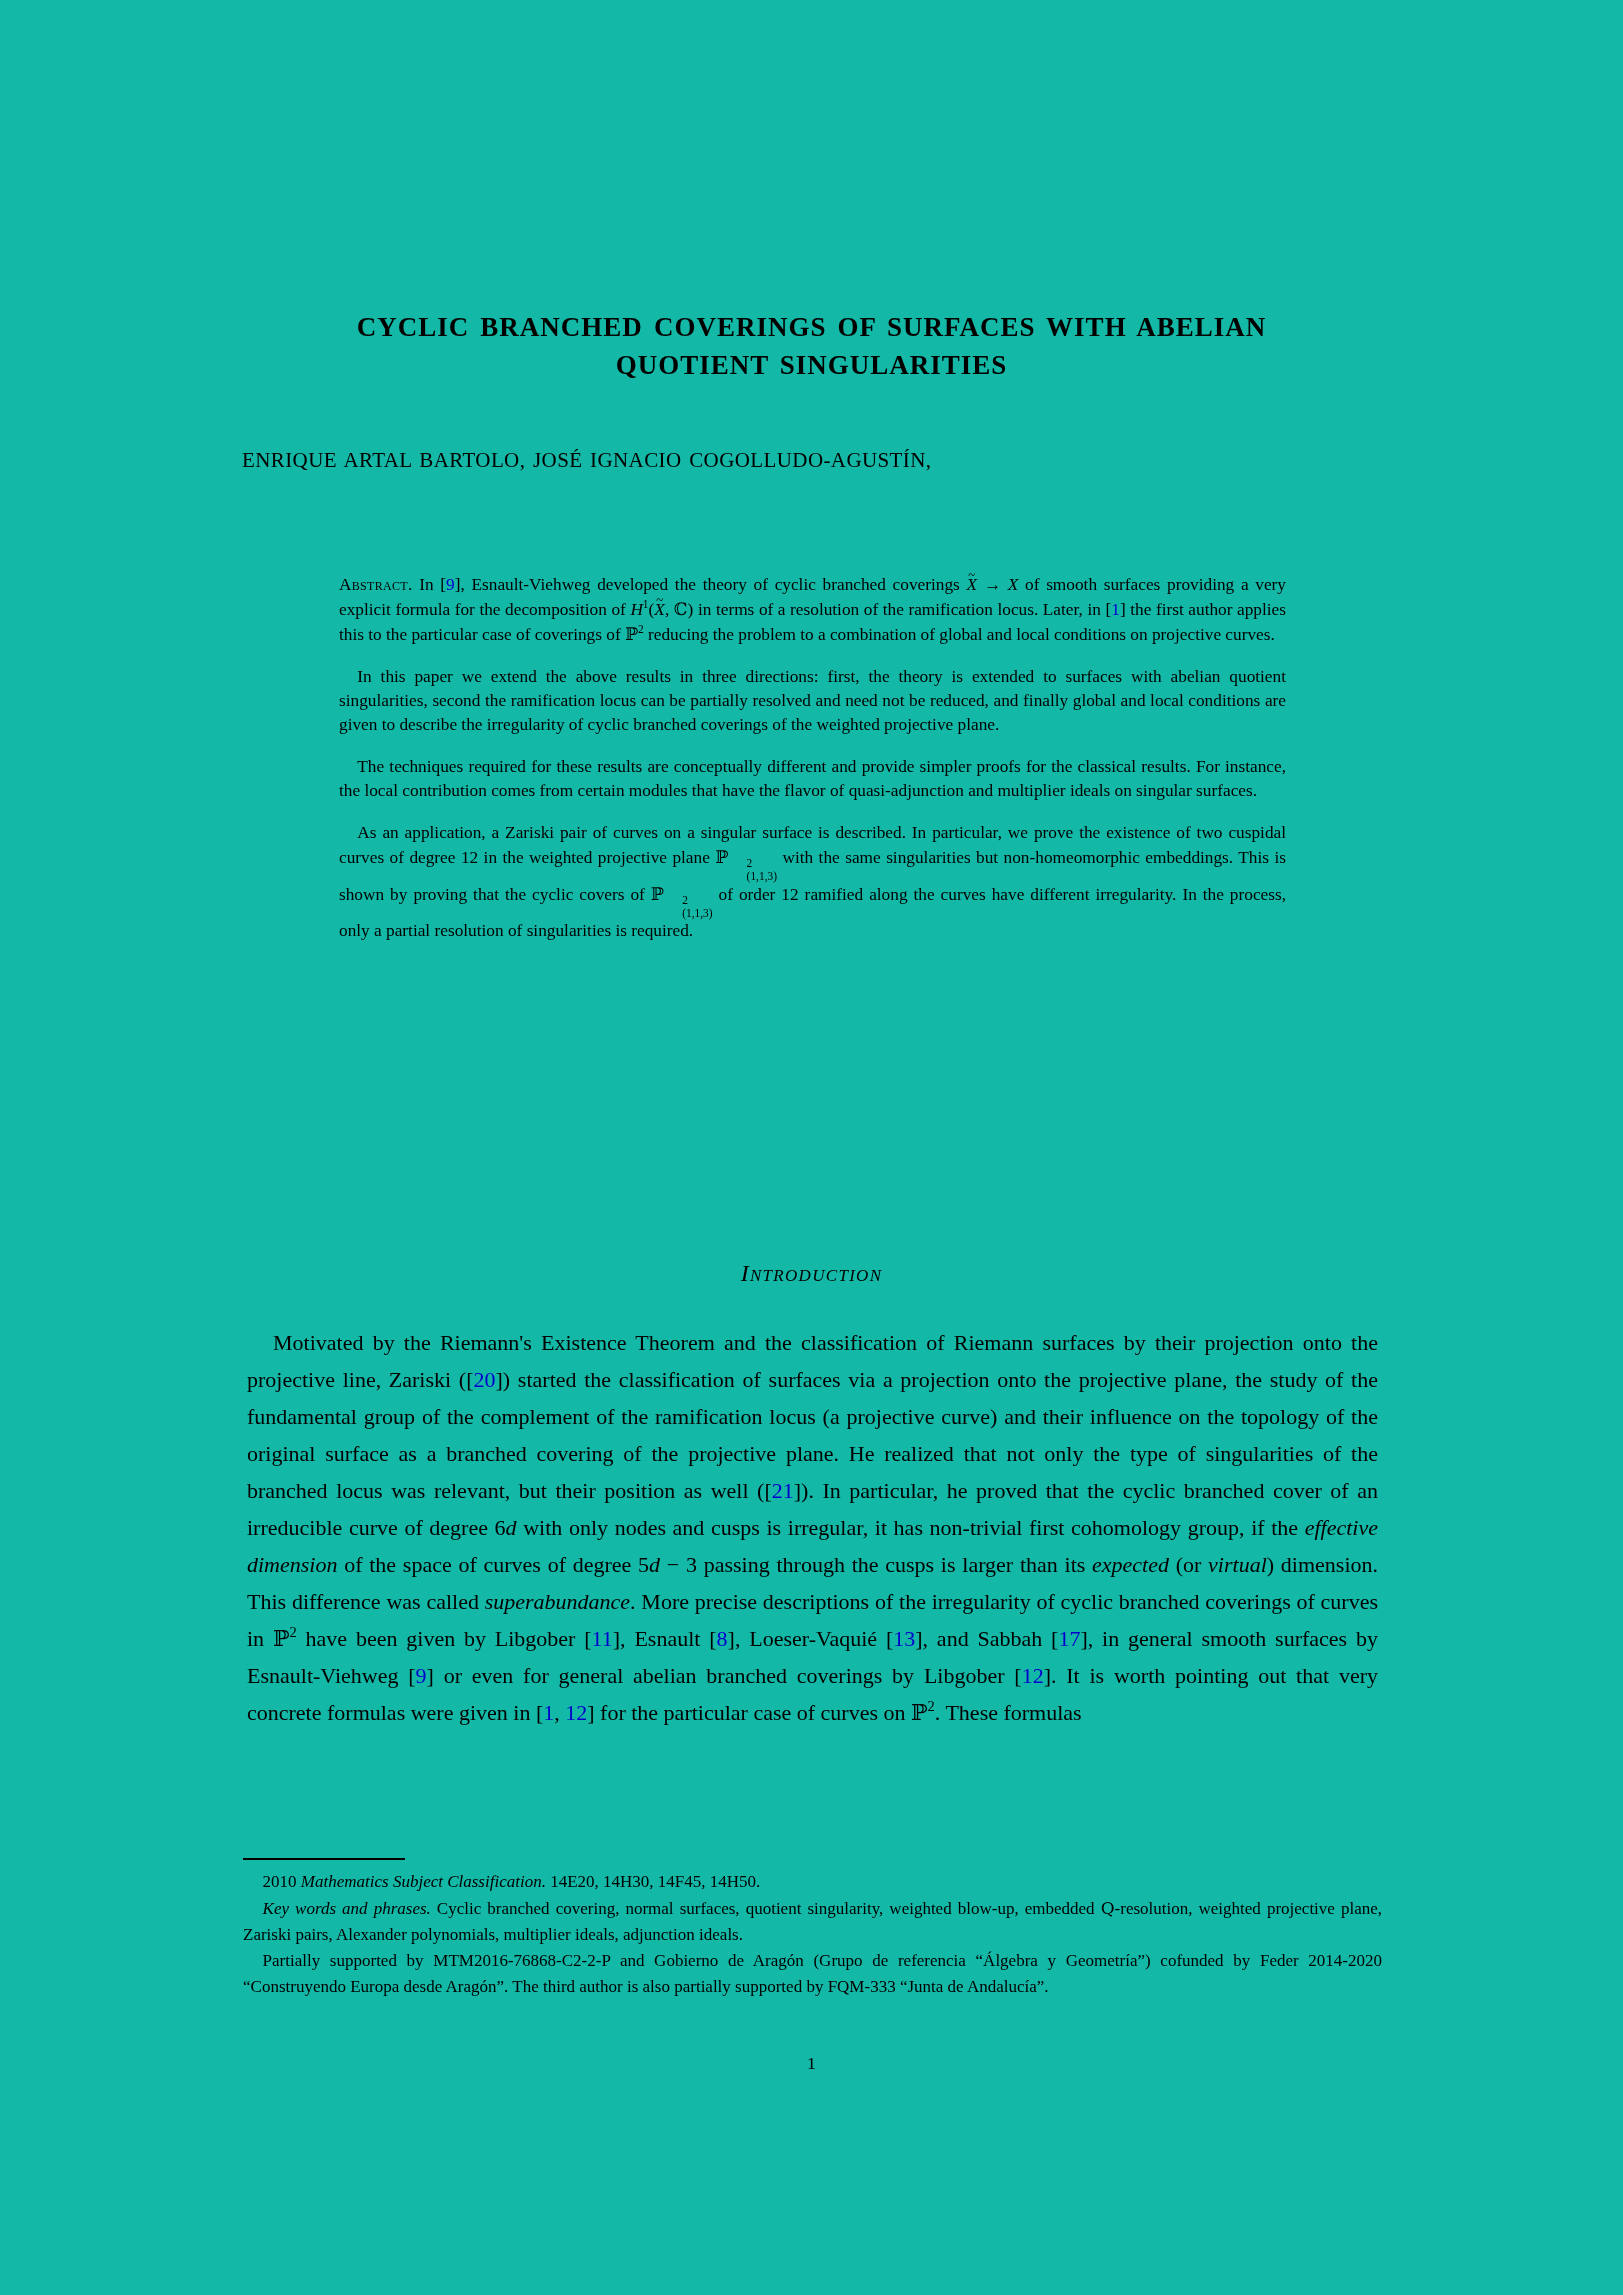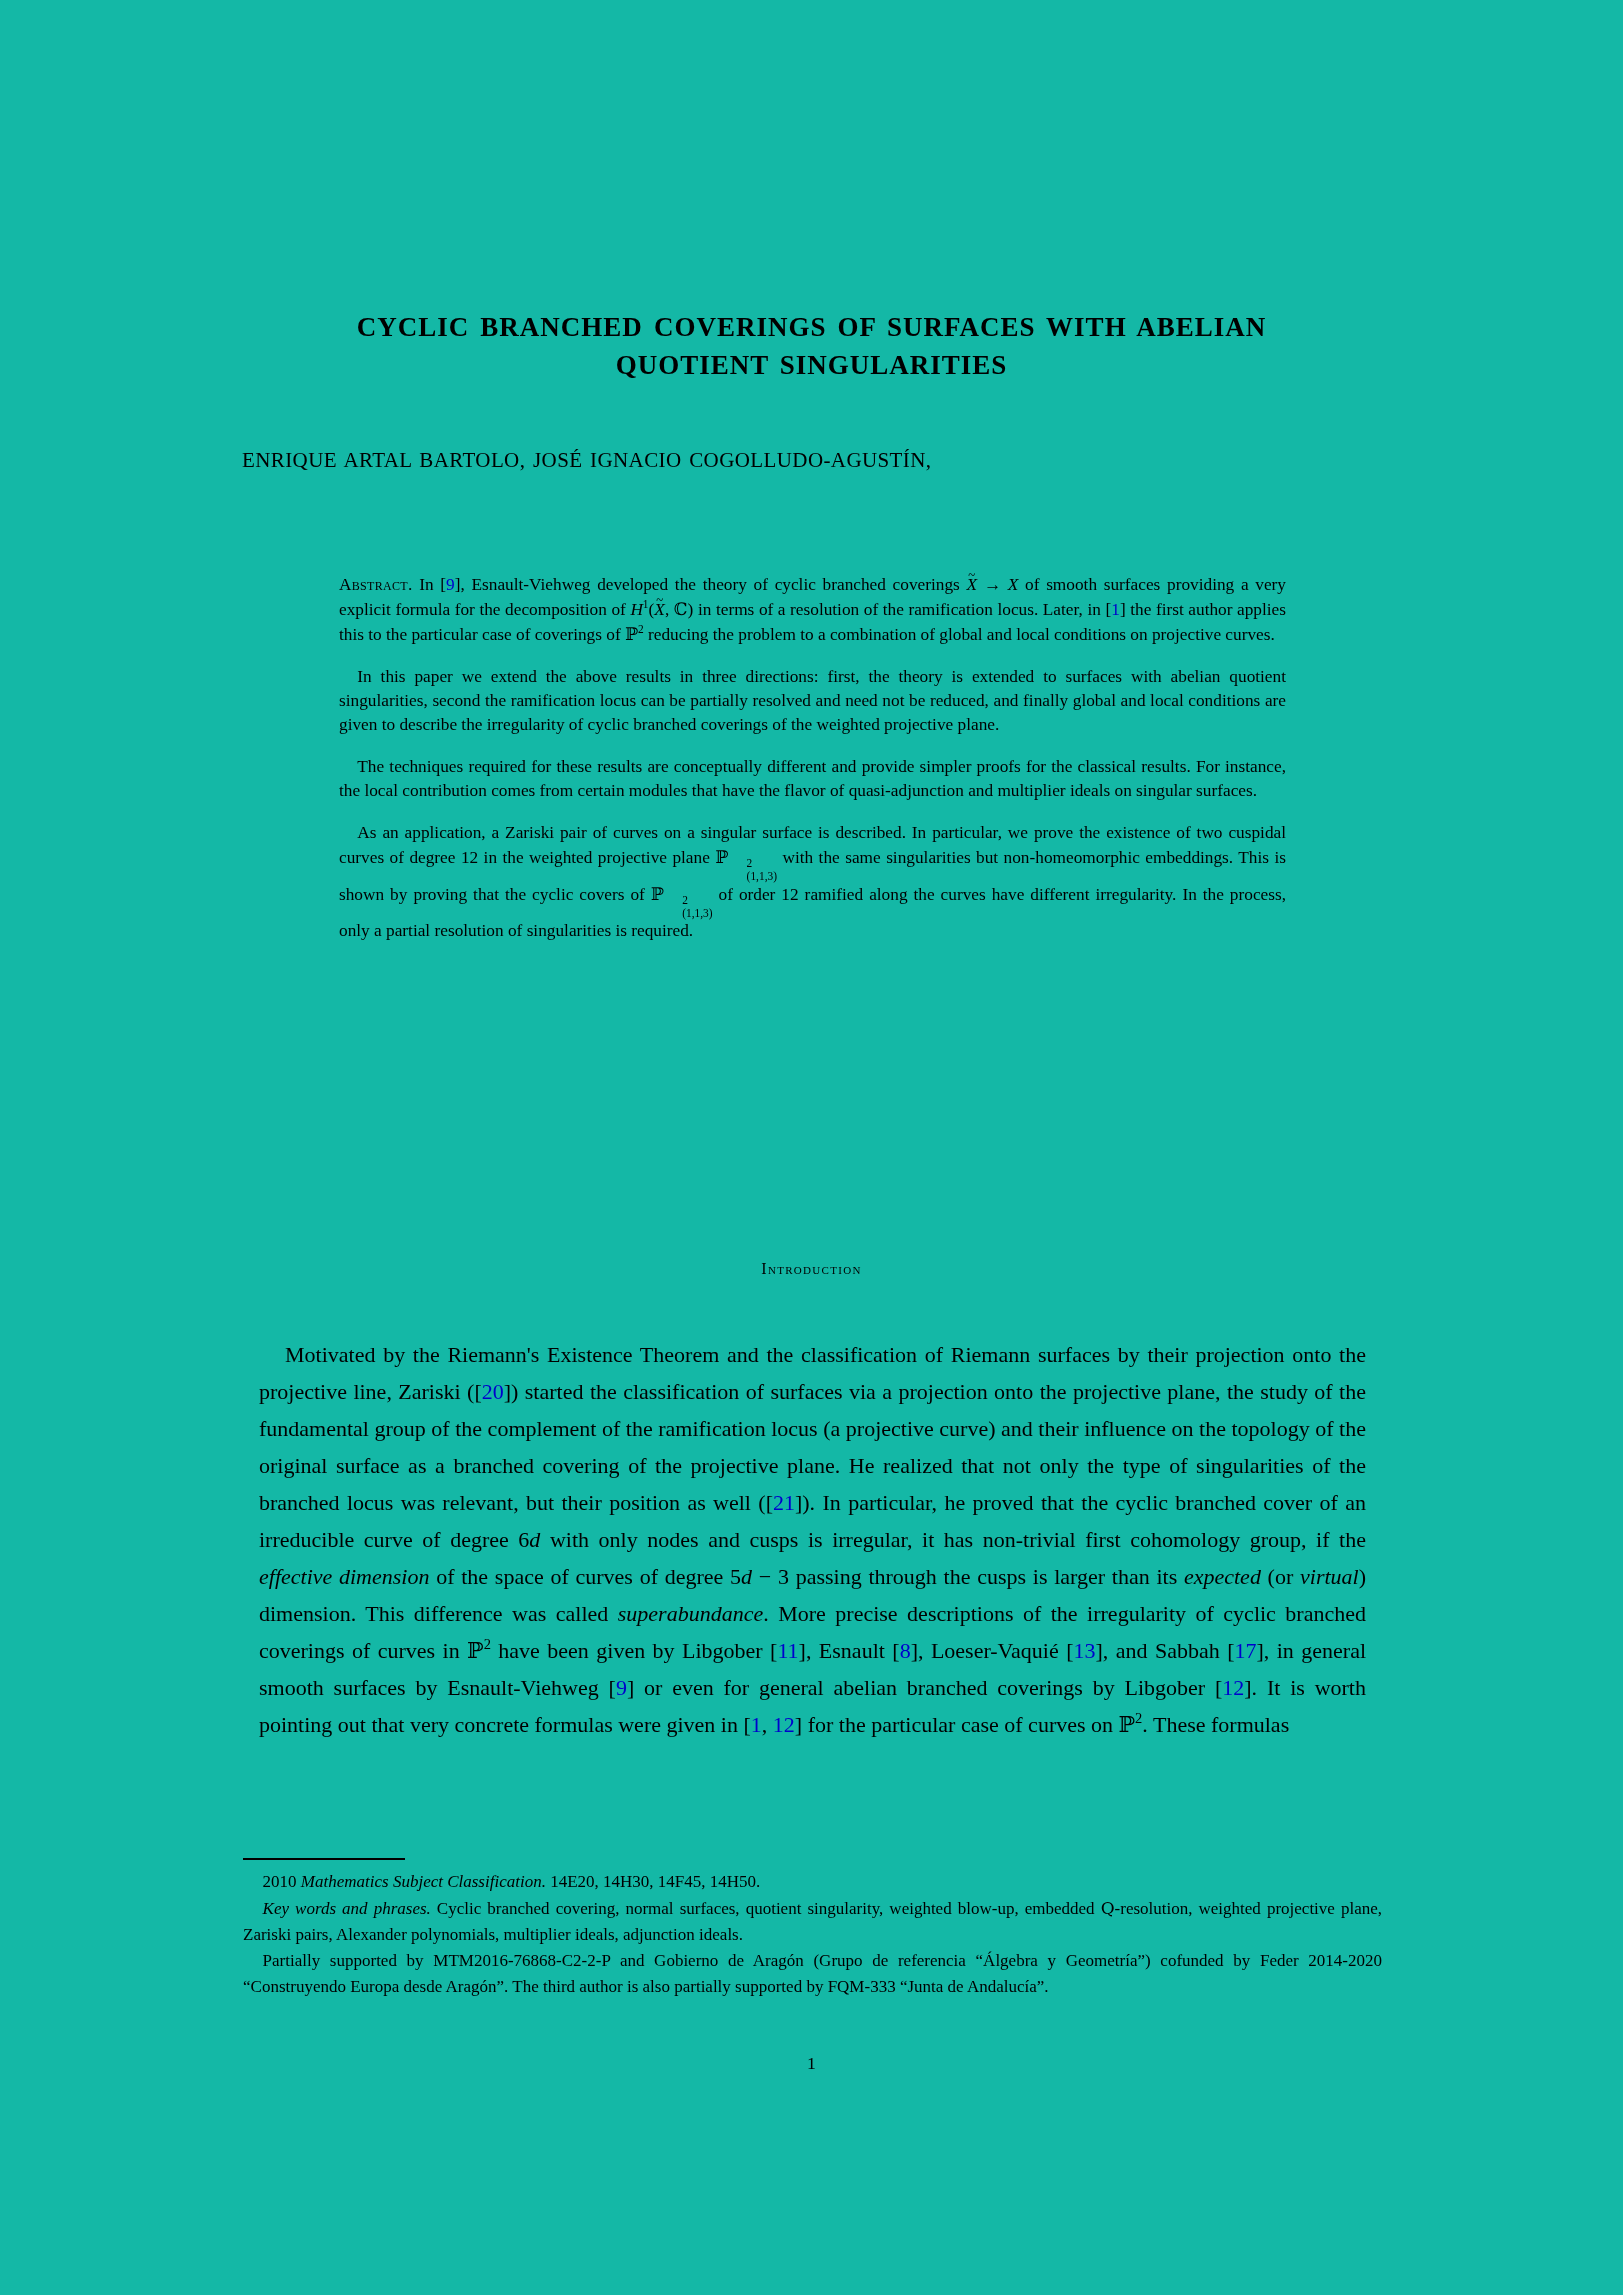--- a/index.html
+++ b/index.html
@@ -72,38 +72,39 @@
     letter-spacing: 0.3px;
   }
 
   
   .section-head {
     position: absolute;
     left: 242px;
     top: 1260px;
     width: 1139px;
     text-align: center;
-    font-size: 16px;
+    font-size: 24px;
     font-variant: small-caps;
     letter-spacing: 1.3px;
+    font-style: italic;
   }
 
   
   .body-text {
     position: absolute;
     left: 243px;
     top: 1320px;
     width: 1139px;
     font-size: 22px;
     line-height: 37px;
     text-align: justify;
     text-justify: inter-word;
   }
   .body-text p {
-    margin: 16px;
+    margin: 4px;
     text-indent: 26px;
   }
 
   
   .footnote-rule {
     position: absolute;
     left: 243px;
     top: 1858px;
     width: 162px;
     height: 2px;

